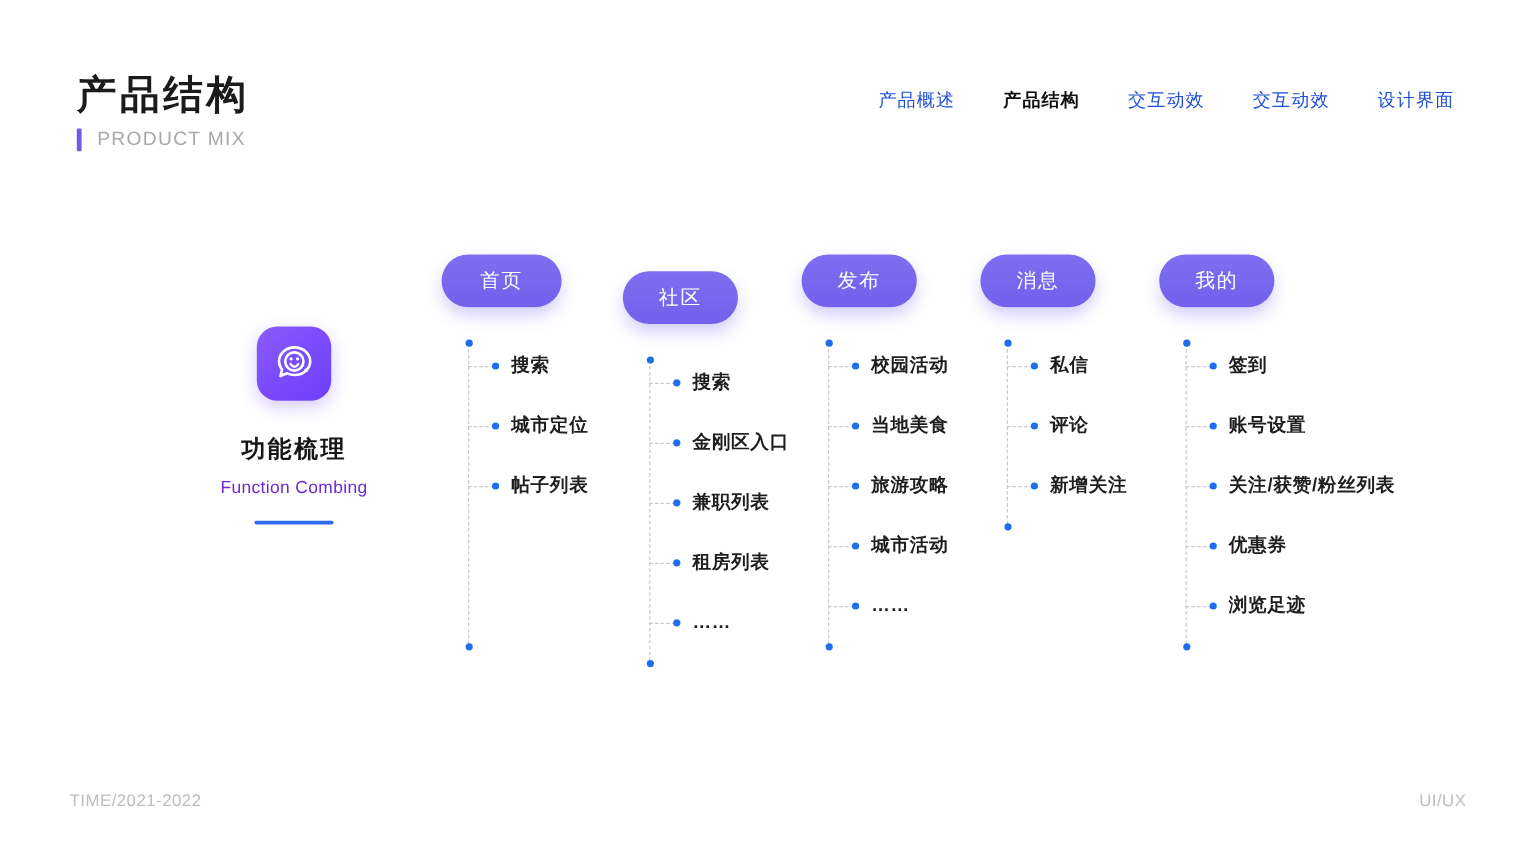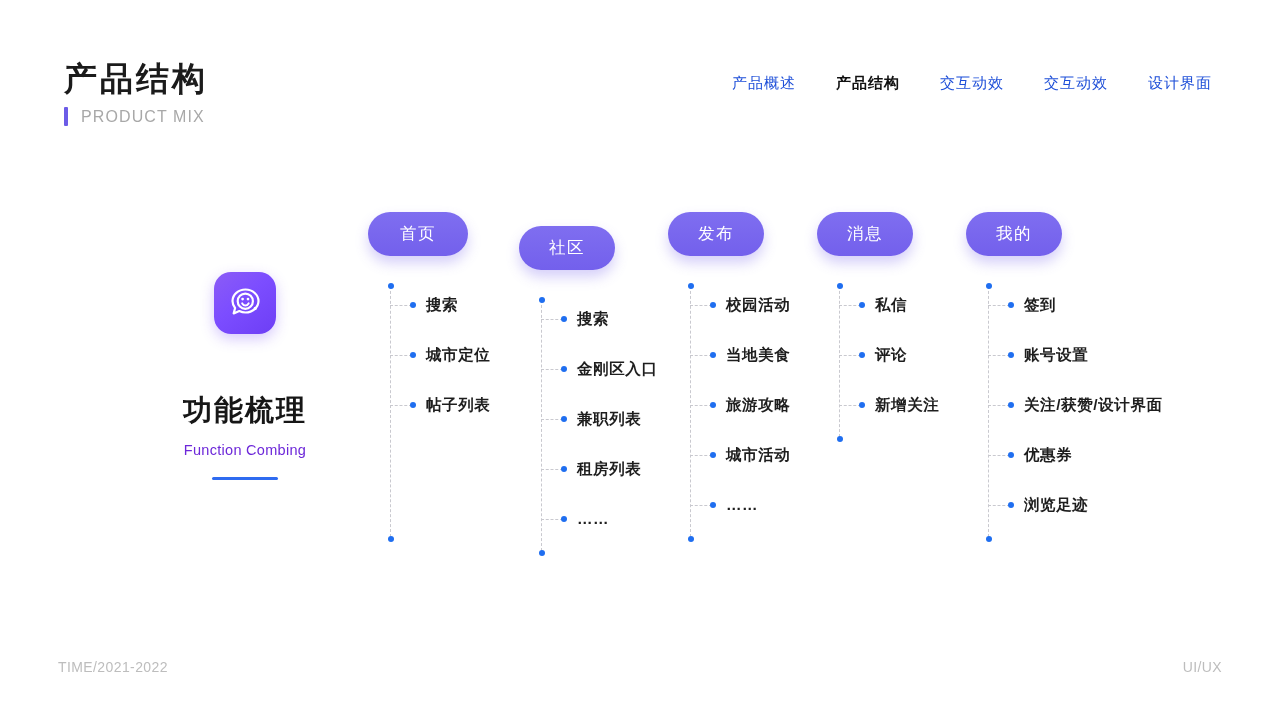--- a/index.html
+++ b/index.html
@@ -39,21 +39,21 @@
 
   
   .brand { position:absolute; left:130px; top:272px; width:230px; text-align:center; }
   .app-icon {
     width:62px; height:62px; margin:0 auto; border-radius:17px;
     background:linear-gradient(140deg,#8b5cf6 0%,#7c4dff 45%,#6d3ef5 100%);
     display:flex; align-items:center; justify-content:center;
     box-shadow:0 5px 14px rgba(109,62,245,.28);
   }
   .brand-cn {
-    margin-top:57px; font-size:29px; font-weight:bold;
+    margin-top:27px; font-size:20px; font-weight:bold;
     color:#161616; letter-spacing:2px; white-space:nowrap;
   }
   .brand-en {
     margin-top:11px; font-size:14.5px; color:#6d28d9; letter-spacing:.3px;
   }
   .brand-rule {
     margin:19px auto 0; width:66px; height:3px; background:#2f6bf0; border-radius:2px;
   }
 
   
@@ -280,21 +280,21 @@
           <div class="item-label">签到</div>
         </div>
         <div class="item">
           <div class="item-connector"></div>
           <div class="item-dot"></div>
           <div class="item-label">账号设置</div>
         </div>
         <div class="item">
           <div class="item-connector"></div>
           <div class="item-dot"></div>
-          <div class="item-label">关注/获赞/设计界面</div>
+          <div class="item-label">关注/获赞/粉丝列表</div>
         </div>
         <div class="item">
           <div class="item-connector"></div>
           <div class="item-dot"></div>
           <div class="item-label">优惠券</div>
         </div>
         <div class="item">
           <div class="item-connector"></div>
           <div class="item-dot"></div>
           <div class="item-label">浏览足迹</div>

